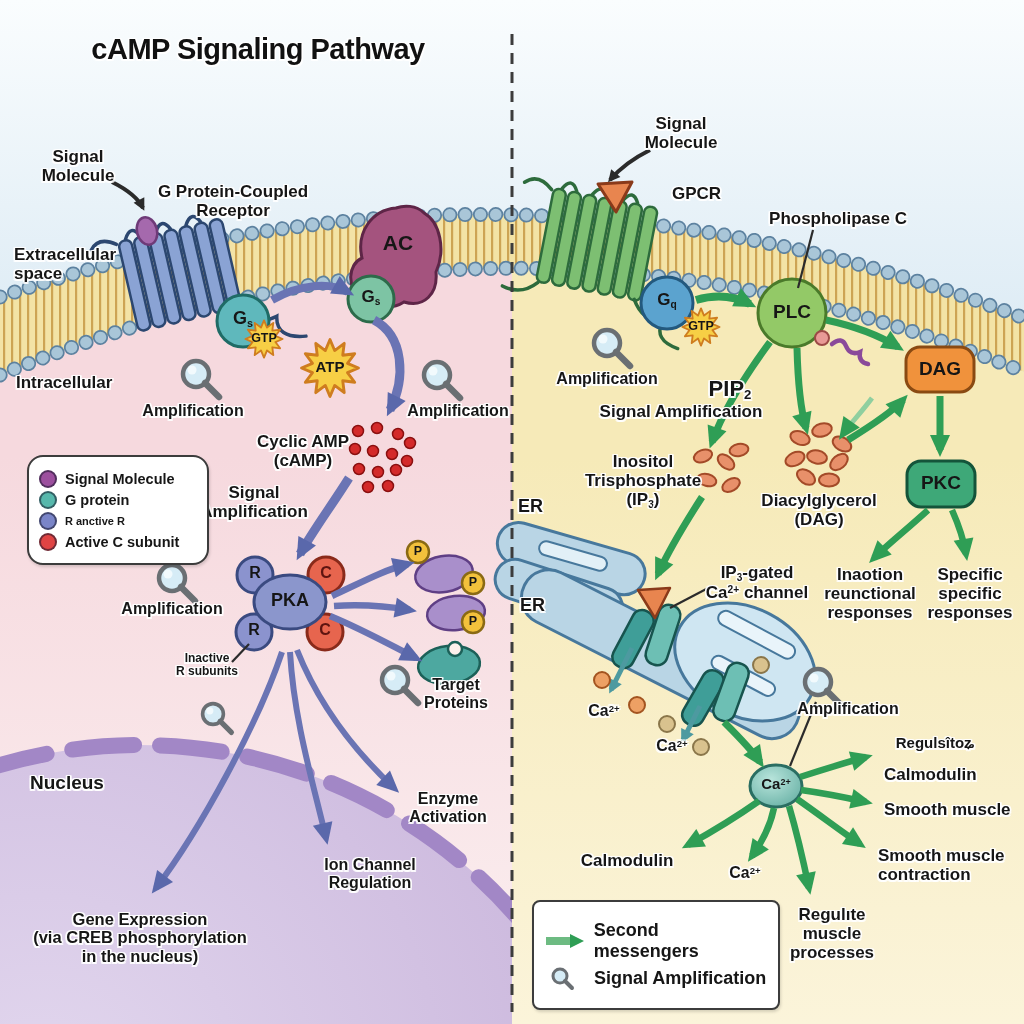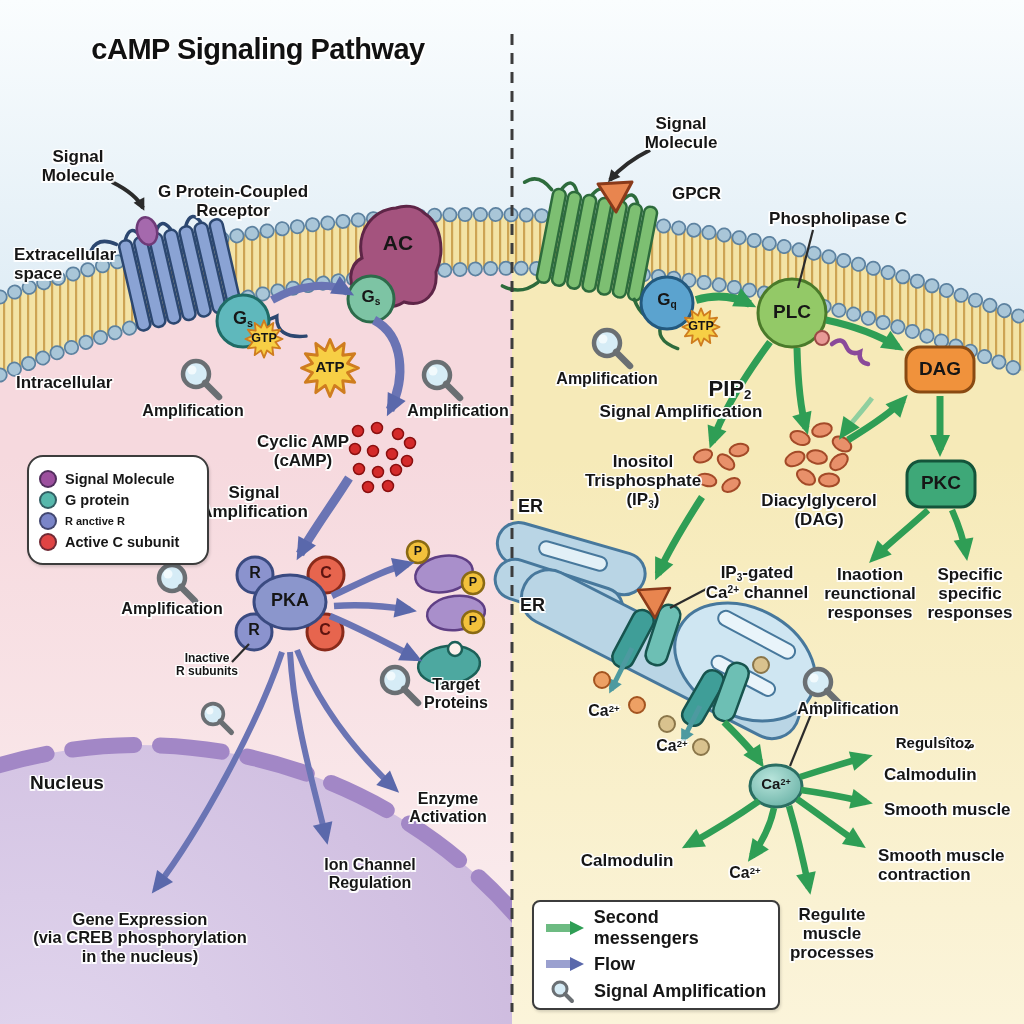--- a/index.html
+++ b/index.html
@@ -363,27 +363,20 @@
 
 <div class="box" style="left:532px;top:900px;width:224px;height:92px;gap:5px;border-radius:8px;">
   <div class="row" style="font-size:18px;">
     <svg width="42" height="16">
       <line x1="2" y1="8" x2="28" y2="8" stroke="#6dbb82" stroke-width="8"></line>
       <polygon points="26,1 40,8 26,15" fill="#2f9e55"></polygon>
         </svg>
     <span>Second messengers</span>
   </div>
   <div class="row" style="font-size:18px;">
-    <svg width="42" height="16">
-      <line x1="2" y1="8" x2="28" y2="8" stroke="#9aa0cf" stroke-width="8"></line>
-      <polygon points="26,1 40,8 26,15" fill="#5a68ab"></polygon>
-        </svg>
-    <span>Flow</span>
-  </div>
-  <div class="row" style="font-size:18px;">
     <svg width="42" height="24" viewBox="0 0 42 24">
       <circle cx="16" cy="9" r="7" fill="#d6ecf6" stroke="#6a6f73" stroke-width="3"></circle>
       <line x1="21" y1="14" x2="28" y2="21" stroke="#6a6f73" stroke-width="4" stroke-linecap="round"></line>
         </svg>
     <span>Signal Amplification</span>
   </div>
 </div>
 
 </div>
 

